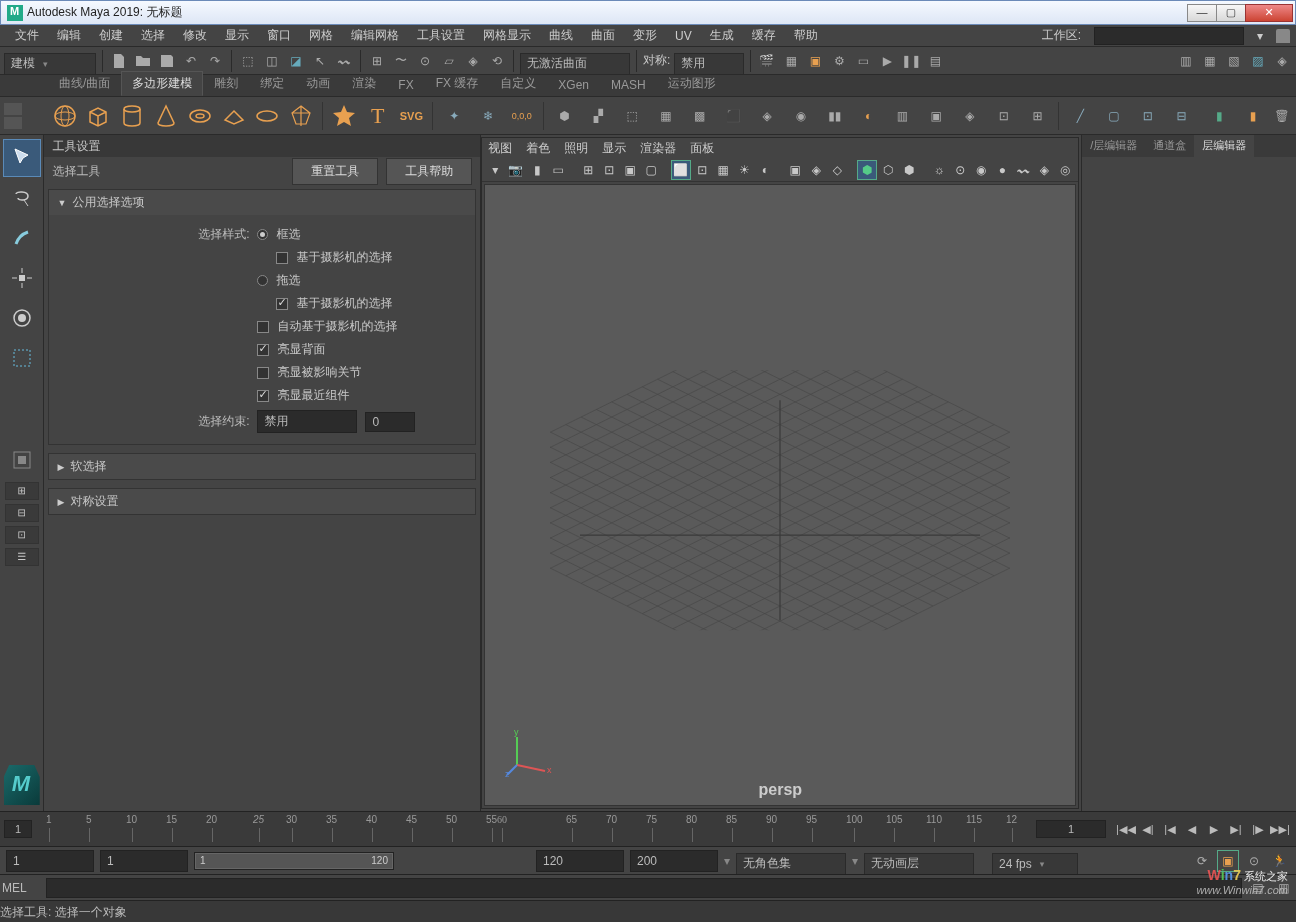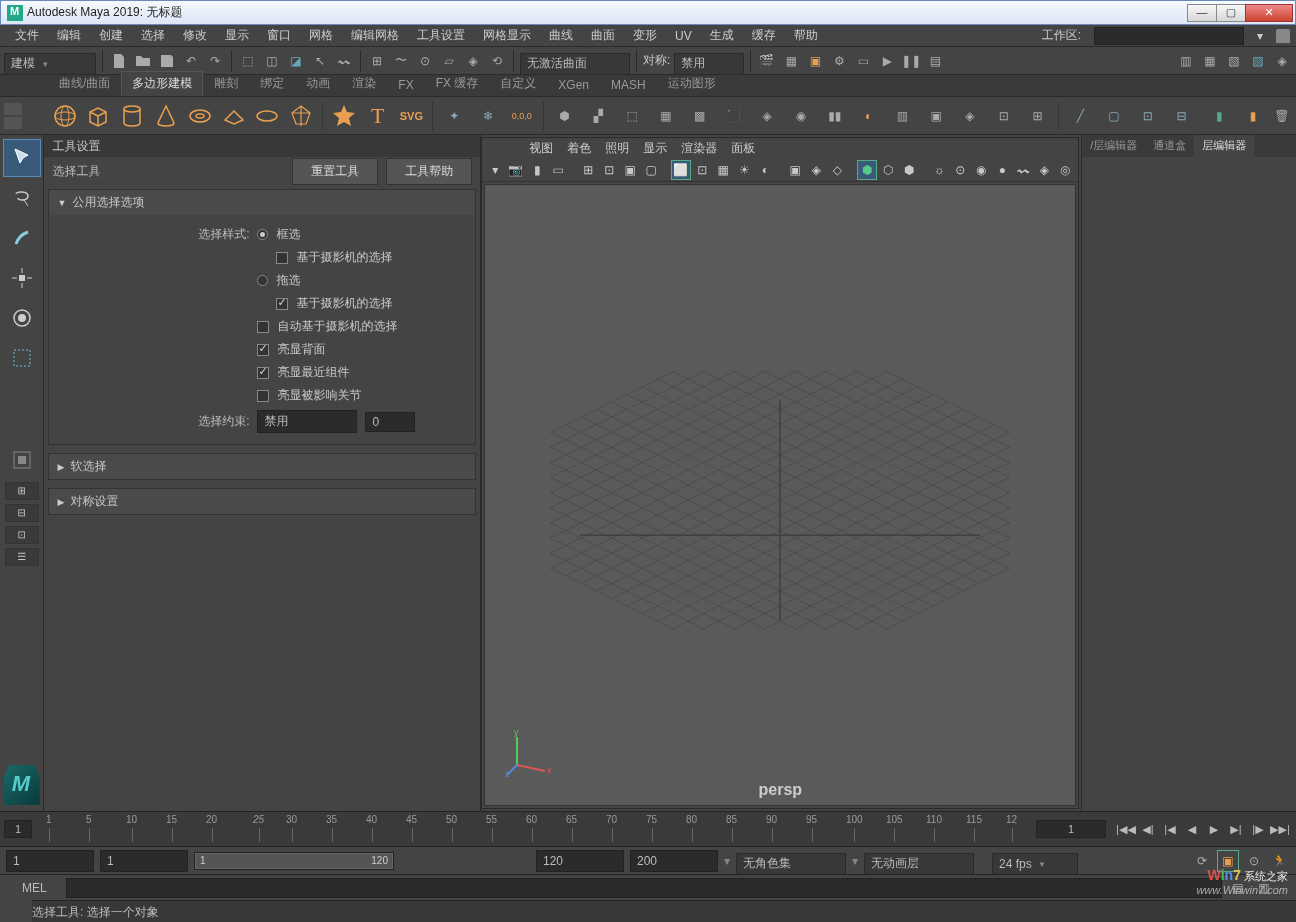--- a/index.html
+++ b/index.html
@@ -74,21 +74,21 @@
 .frow { display:flex; align-items:center; padding:3px 0; gap:8px; }
 .frow .k { width:100px; text-align:right; color:#bbb; }
 .radio { width:11px; height:11px; border-radius:50%; border:1px solid #888; background:#333; display:inline-block; }
 .radio.on::after { content:""; display:block; width:5px; height:5px; background:#ccc; border-radius:50%; margin:2px; }
 .chk { width:12px; height:12px; border:1px solid #888; background:#333; display:inline-block; position:relative; }
 .chk.on::after { content:"✓"; position:absolute; top:-3px; left:0; color:#ddd; font-size:11px; }
 .inp { background:#2b2b2b; border:1px solid #222; padding:2px 6px; color:#bbb; }
 
 
 .viewport { flex:1; background:#444; display:flex; flex-direction:column; border:1px solid #2a2a2a; margin:2px 2px 2px 0; }
-.vpmenu { height:20px; display:flex; align-items:center; padding:0 6px; gap:14px; color:#ccc;margin-left:41px; }
+.vpmenu { height:20px; display:flex; align-items:center; padding:0 6px; gap:14px; color:#ccc; }
 .vptools { height:24px; display:flex; align-items:center; padding:0 4px; gap:3px; border-bottom:1px solid #333; }
 .vico { width:18px; height:18px; display:flex; align-items:center; justify-content:center; }
 .vico.sel { background:#3a5a7a; outline:1px solid #5a8; }
 .vpcanvas { flex:1; background:#5a5a5a; position:relative; overflow:hidden; border:1px solid #333; margin:2px; }
 .grid3d { position:absolute; left:50%; top:50%; transform:translate(-50%,-48%); }
 .axis { position:absolute; left:20px; bottom:28px; }
 .camlbl { position:absolute; bottom:6px; left:50%; transform:translateX(-50%); color:#ccc; font-size:16px; font-weight:bold; }
 
 
 .rightpane { width:232px; background:#444; border-left:1px solid #2a2a2a; }
@@ -105,26 +105,26 @@
 .playbtns { display:flex; gap:2px; padding:0 6px; }
 .pbico { width:20px; height:20px; color:#bbb; display:flex; align-items:center; justify-content:center; font-size:11px; }
 
 
 .rangerow { height:28px; background:#444; display:flex; align-items:center; padding:0 6px; gap:6px; border-top:1px solid #222; }
 .rinp { width:88px; background:#2b2b2b; border:1px solid #222; padding:3px 6px; color:#bbb; }
 .rslider { width:200px; height:18px; background:#333; position:relative; border:1px solid #222; }
 .rslider .hndl { position:absolute; height:16px; background:#555; border:1px solid #666; display:flex; align-items:center; justify-content:space-between; padding:0 4px; font-size:10px; color:#ccc; }
 
 
-.cmdrow { height:26px; background:#444; display:flex; align-items:center; padding:0 22px; gap:6px; border-top:1px solid #222; }
+.cmdrow { height:26px; background:#444; display:flex; align-items:center; padding:0 2px; gap:6px; border-top:1px solid #222; }
 .cmdlbl { width:38px; color:#bbb; }
 .cmdinp { flex:1; height:20px; background:#2b2b2b; border:1px solid #222; }
 
 
-.helprow { height:22px; background:#383838; padding:3px 0; color:#bbb; border-top:1px solid #222;margin-left:32px; }
+.helprow { height:22px; background:#383838; padding:3px 0; color:#bbb; border-top:1px solid #222; }
 
 
 .wm { position:absolute; right:8px; bottom:26px; opacity:.9; font-size:11px; color:#fff; text-align:right; }
 .wm b { font-size:14px;text-align:center; }
 .wm .r { color:#e55; } .wm .g { color:#5c5; } .wm .bC { color:#59e; } .wm .y { color:#ec5; }
 </style>
 </head>
 <body>
 
 <div class="titlebar">
@@ -424,27 +424,27 @@
               <span class="chk"></span>
               <span>自动基于摄影机的选择</span>
             </div>
         <div class="frow">
               <span class="k"></span>
               <span class="chk on"></span>
               <span>亮显背面</span>
             </div>
         <div class="frow">
               <span class="k"></span>
+              <span class="chk"></span>
+              <span>亮显被影响关节</span>
+            </div>
+        <div class="frow">
+              <span class="k"></span>
               <span class="chk on"></span>
               <span>亮显最近组件</span>
-            </div>
-        <div class="frow">
-              <span class="k"></span>
-              <span class="chk"></span>
-              <span>亮显被影响关节</span>
             </div>
         <div class="frow">
               <span class="k">选择约束:</span>
           <span class="inp" style="width:100px">禁用</span>
           <span class="inp" style="width:50px">0</span>
         </div>
       </div>
     </div>
     <div class="frame">
           <div class="fhdr">
@@ -593,21 +593,21 @@
         <div class="tick" style="left: 90px;">10</div>
         <div class="tick" style="left: 130px;">15</div>
         <div class="tick" style="left: 170px;">20</div>
         <div class="tick" style="left: 217px; font-style: italic;">25</div>
         <div class="tick" style="left: 250px;">30</div>
         <div class="tick" style="left: 290px;">35</div>
         <div class="tick" style="left: 330px;">40</div>
         <div class="tick" style="left: 370px;">45</div>
         <div class="tick" style="left: 410px;">50</div>
         <div class="tick" style="left: 450px;">55</div>
-        <div class="tick" style="left: 490px;">60</div>
+        <div class="tick" style="left: 461px; font-family: Liberation Serif, serif;">60</div>
         <div class="tick" style="left: 530px;">65</div>
         <div class="tick" style="left: 570px;">70</div>
         <div class="tick" style="left: 610px;">75</div>
         <div class="tick" style="left: 650px;">80</div>
         <div class="tick" style="left: 690px;">85</div>
         <div class="tick" style="left: 730px;">90</div>
         <div class="tick" style="left: 770px;">95</div>
         <div class="tick" style="left: 810px;">100</div>
         <div class="tick" style="left: 850px;">105</div>
         <div class="tick" style="left: 890px;">110</div>

